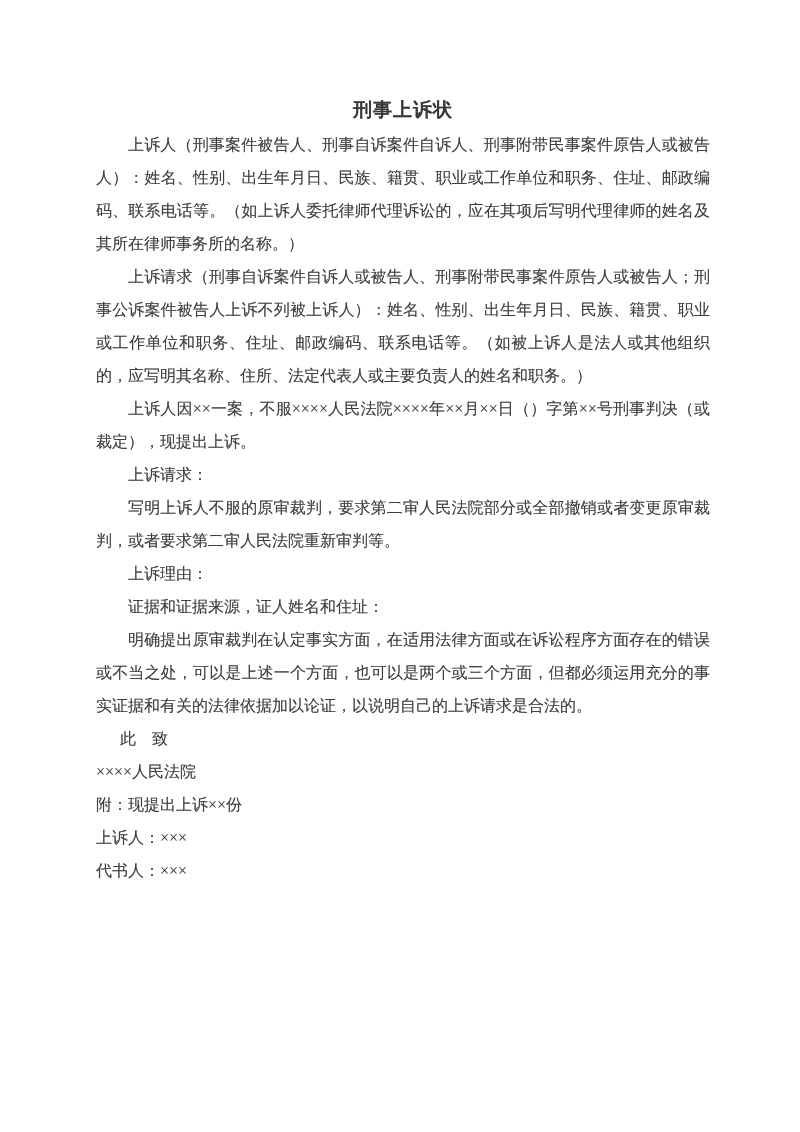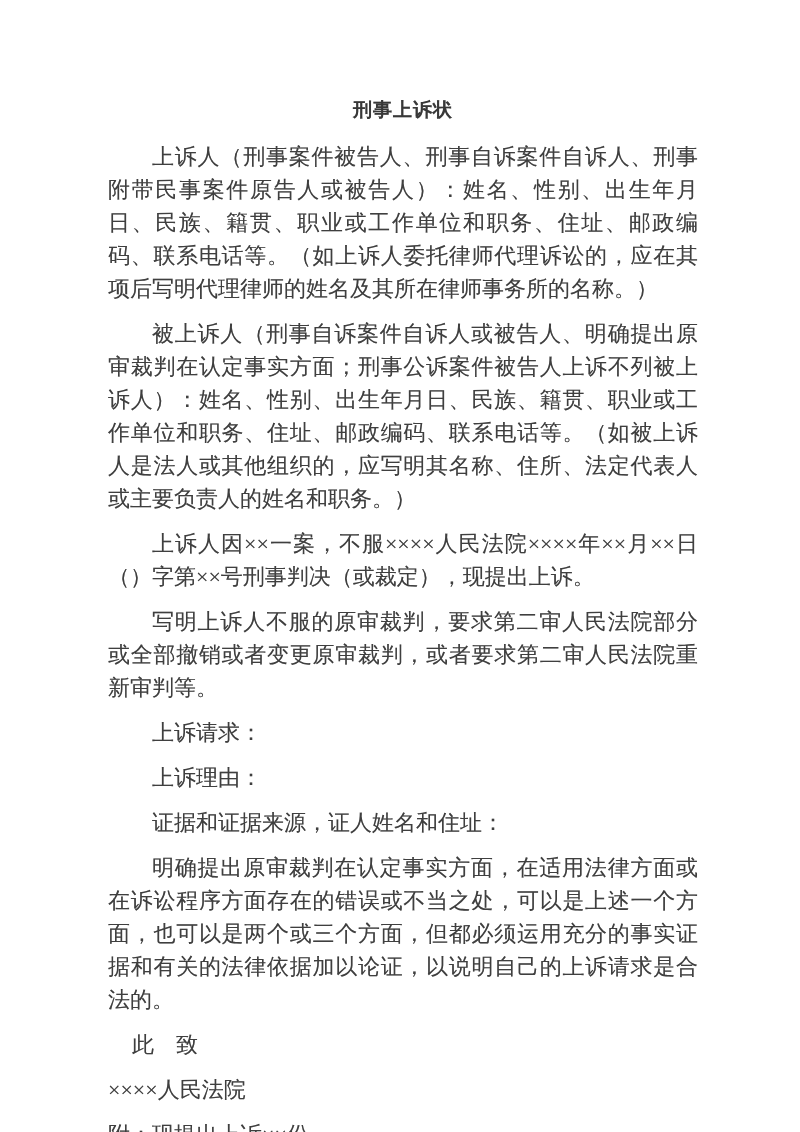--- a/index.html
+++ b/index.html
@@ -26,22 +26,22 @@
     margin: 0;
     font-size: 19px;
     font-weight: 700;
     text-align: center;
     line-height: 36px;
     letter-spacing: 1px;
     color: #383838;
     text-shadow: 0 0 0.5px rgba(60,60,60,0.45);
   }
   .para {
-    margin: 12px;
-    font-size: 22px;
+    margin: 0;
+    font-size: 16px;
     line-height: 33px;
     text-align: justify;
     text-justify: inter-ideograph;
     text-shadow: 0 0 0.5px rgba(60,60,60,0.4);
   }
   .indent {
     text-indent: 2em;
   }
   .salute {
     padding-left: 24px;
@@ -53,27 +53,27 @@
 </style>
 </head>
 <body>
 
 <div class="page">
 
   <h1 class="doc-title">刑事上诉状</h1>
 
   <p class="para indent">上诉人（刑事案件被告人、刑事自诉案件自诉人、刑事附带民事案件原告人或被告人）：姓名、性别、出生年月日、民族、籍贯、职业或工作单位和职务、住址、邮政编码、联系电话等。（如上诉人委托律师代理诉讼的，应在其项后写明代理律师的姓名及其所在律师事务所的名称。）</p>
 
-  <p class="para indent">被上诉人（刑事自诉案件自诉人或被告人、明确提出原审裁判在认定事实方面；刑事公诉案件被告人上诉不列被上诉人）：姓名、性别、出生年月日、民族、籍贯、职业或工作单位和职务、住址、邮政编码、联系电话等。（如被上诉人是法人或其他组织的，应写明其名称、住所、法定代表人或主要负责人的姓名和职务。）</p>
+  <p class="para indent">上诉请求（刑事自诉案件自诉人或被告人、刑事附带民事案件原告人或被告人；刑事公诉案件被告人上诉不列被上诉人）：姓名、性别、出生年月日、民族、籍贯、职业或工作单位和职务、住址、邮政编码、联系电话等。（如被上诉人是法人或其他组织的，应写明其名称、住所、法定代表人或主要负责人的姓名和职务。）</p>
 
   <p class="para indent">上诉人因××一案，不服××××人民法院××××年××月××日（）字第××号刑事判决（或裁定），现提出上诉。</p>
 
+  <p class="para indent">上诉请求：</p>
+
   <p class="para indent">写明上诉人不服的原审裁判，要求第二审人民法院部分或全部撤销或者变更原审裁判，或者要求第二审人民法院重新审判等。</p>
-
-  <p class="para indent">上诉请求：</p>
 
   <p class="para indent">上诉理由：</p>
 
   <p class="para indent">证据和证据来源，证人姓名和住址：</p>
 
   <p class="para indent">明确提出原审裁判在认定事实方面，在适用法律方面或在诉讼程序方面存在的错误或不当之处，可以是上述一个方面，也可以是两个或三个方面，但都必须运用充分的事实证据和有关的法律依据加以论证，以说明自己的上诉请求是合法的。</p>
 
 
   <div>
     <p class="para salute">此　致</p>

